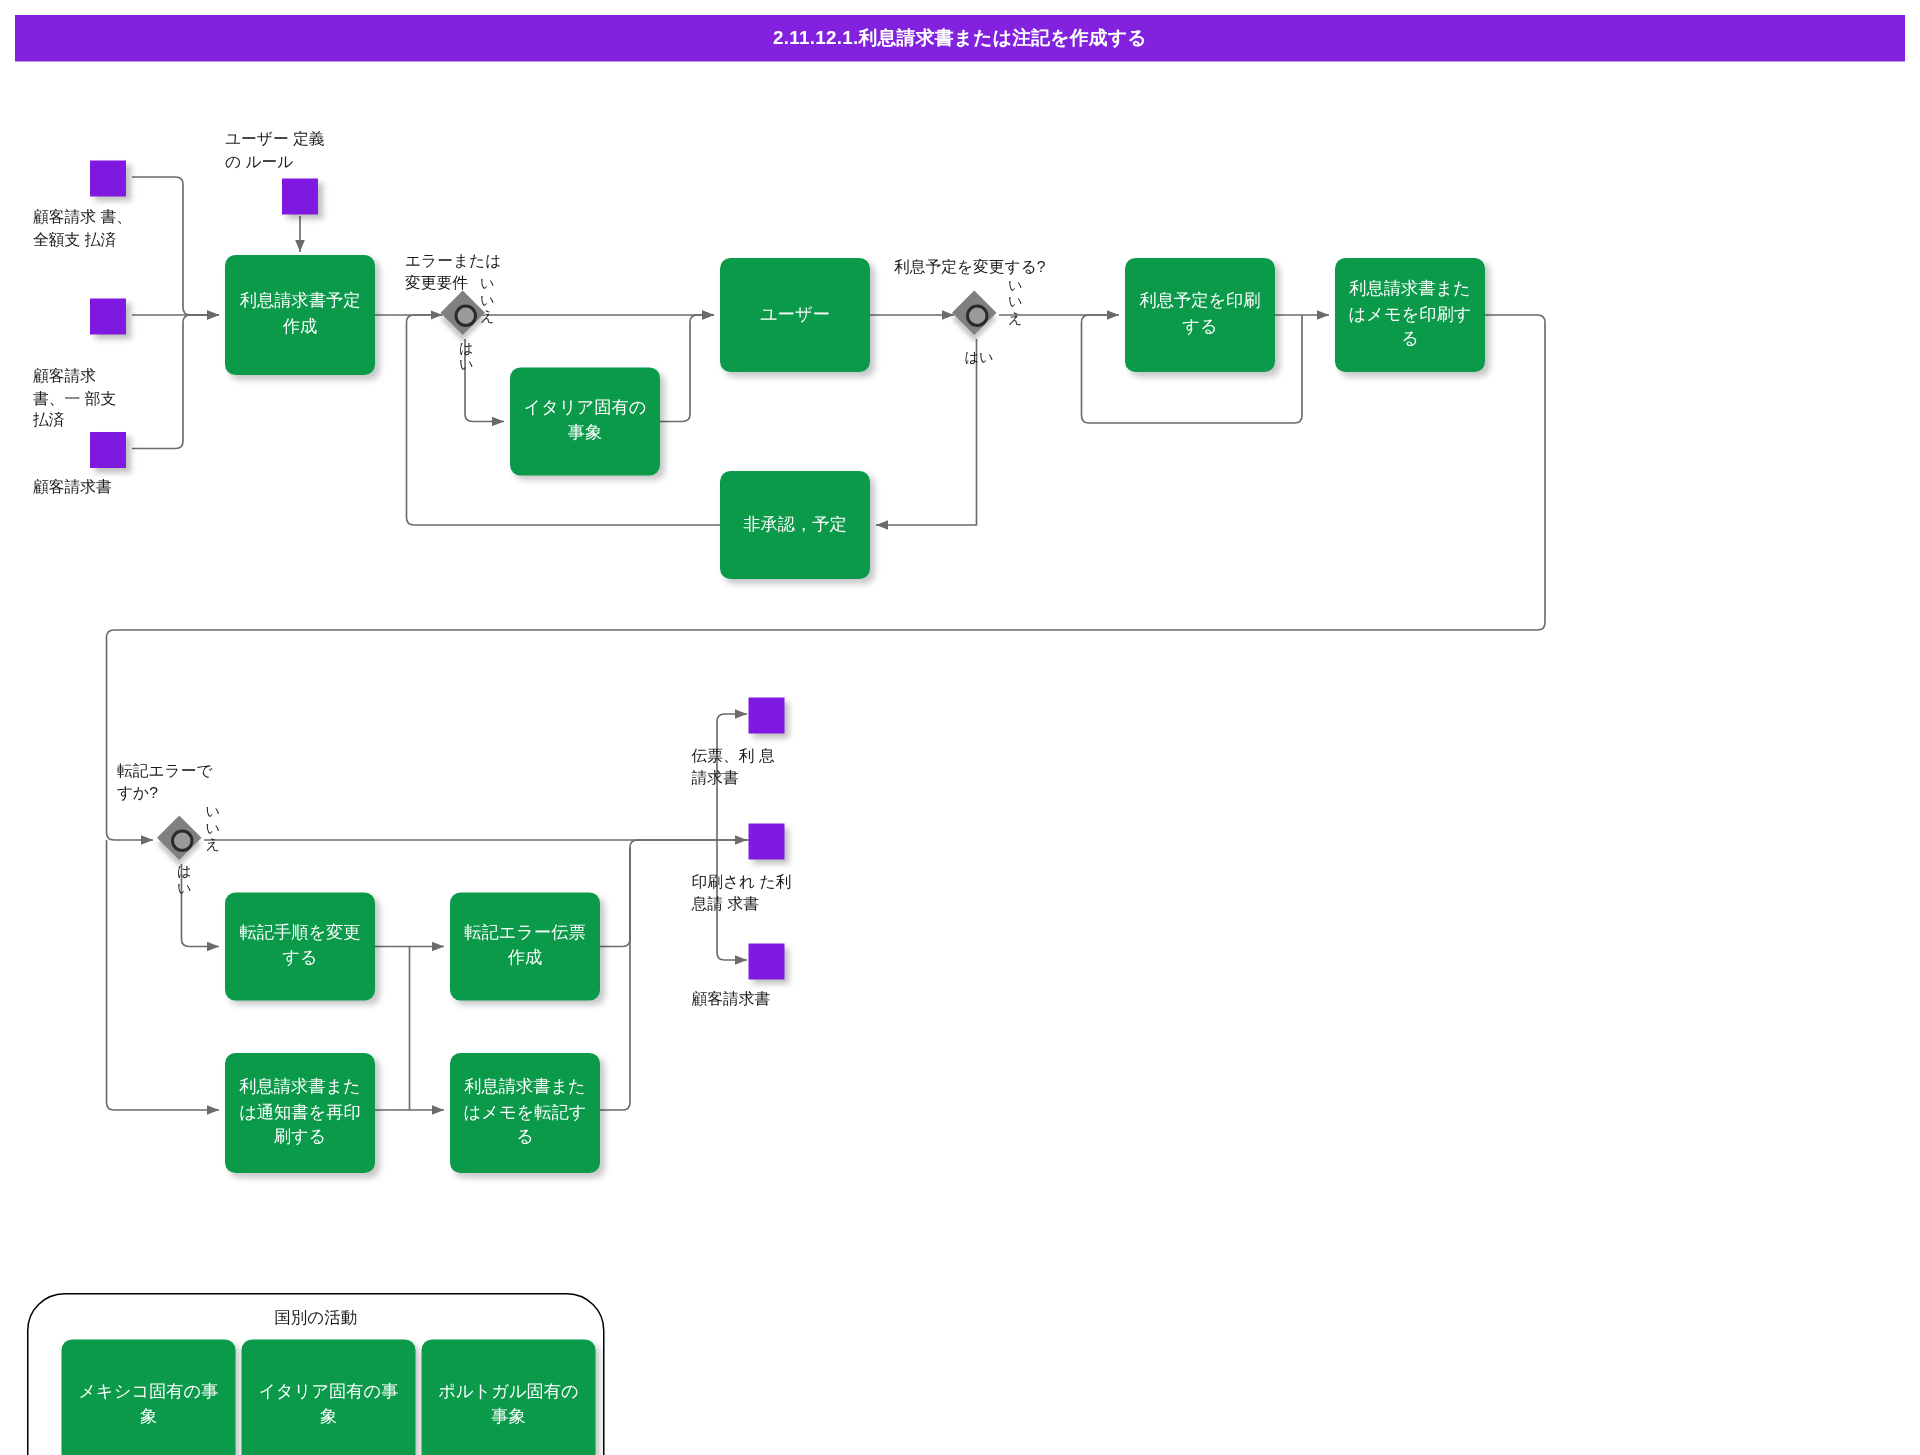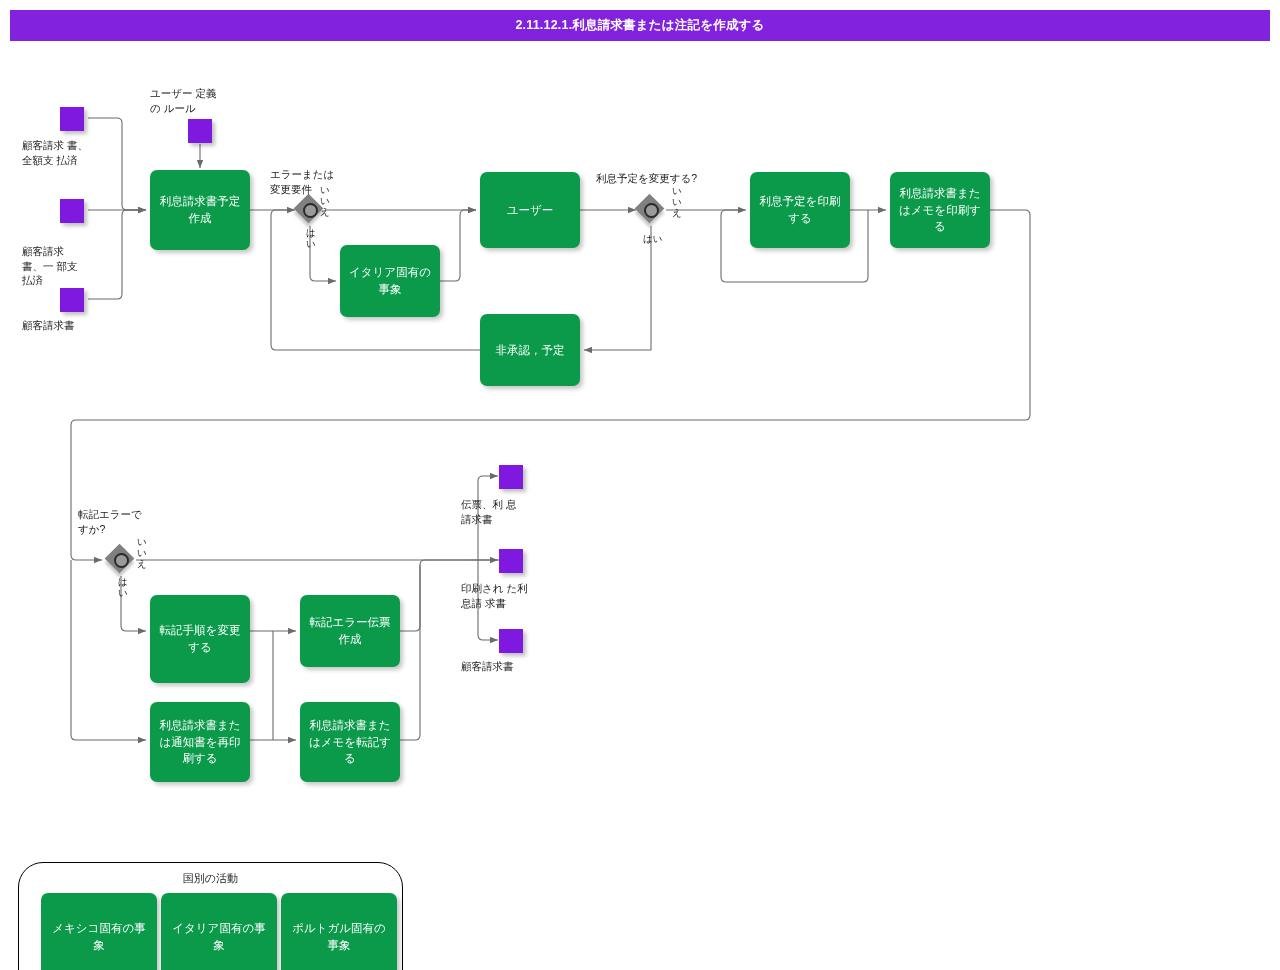--- a/index.html
+++ b/index.html
@@ -257,21 +257,21 @@
 
   <div class="dec" style="left:106px; top:545px;">
     <div class="dia"></div>
     <div class="ring"></div>
   </div>
   <div class="lbl" style="left:78px; top:507px; width:90px;">転記エラーで
 すか?</div>
   <div class="lbl small vert" style="left:137px; top:537px;">いいえ</div>
   <div class="lbl small vert" style="left:118px; top:577px;">はい</div>
 
-  <div class="node act" style="left:150px; top:595px; width:100px; height:88px;">
+  <div class="node act" style="left:150px; top:595px; width:100px; height:72px;">
     <span>転記手順を変更する</span>
   </div>
 
   <div class="node act" style="left:300px; top:595px; width:100px; height:72px;">
     <span>転記エラー伝票作成</span>
   </div>
 
   <div class="node act" style="left:150px; top:702px; width:100px; height:80px;">
     <span>利息請求書または通知書を再印刷する</span>
   </div>

